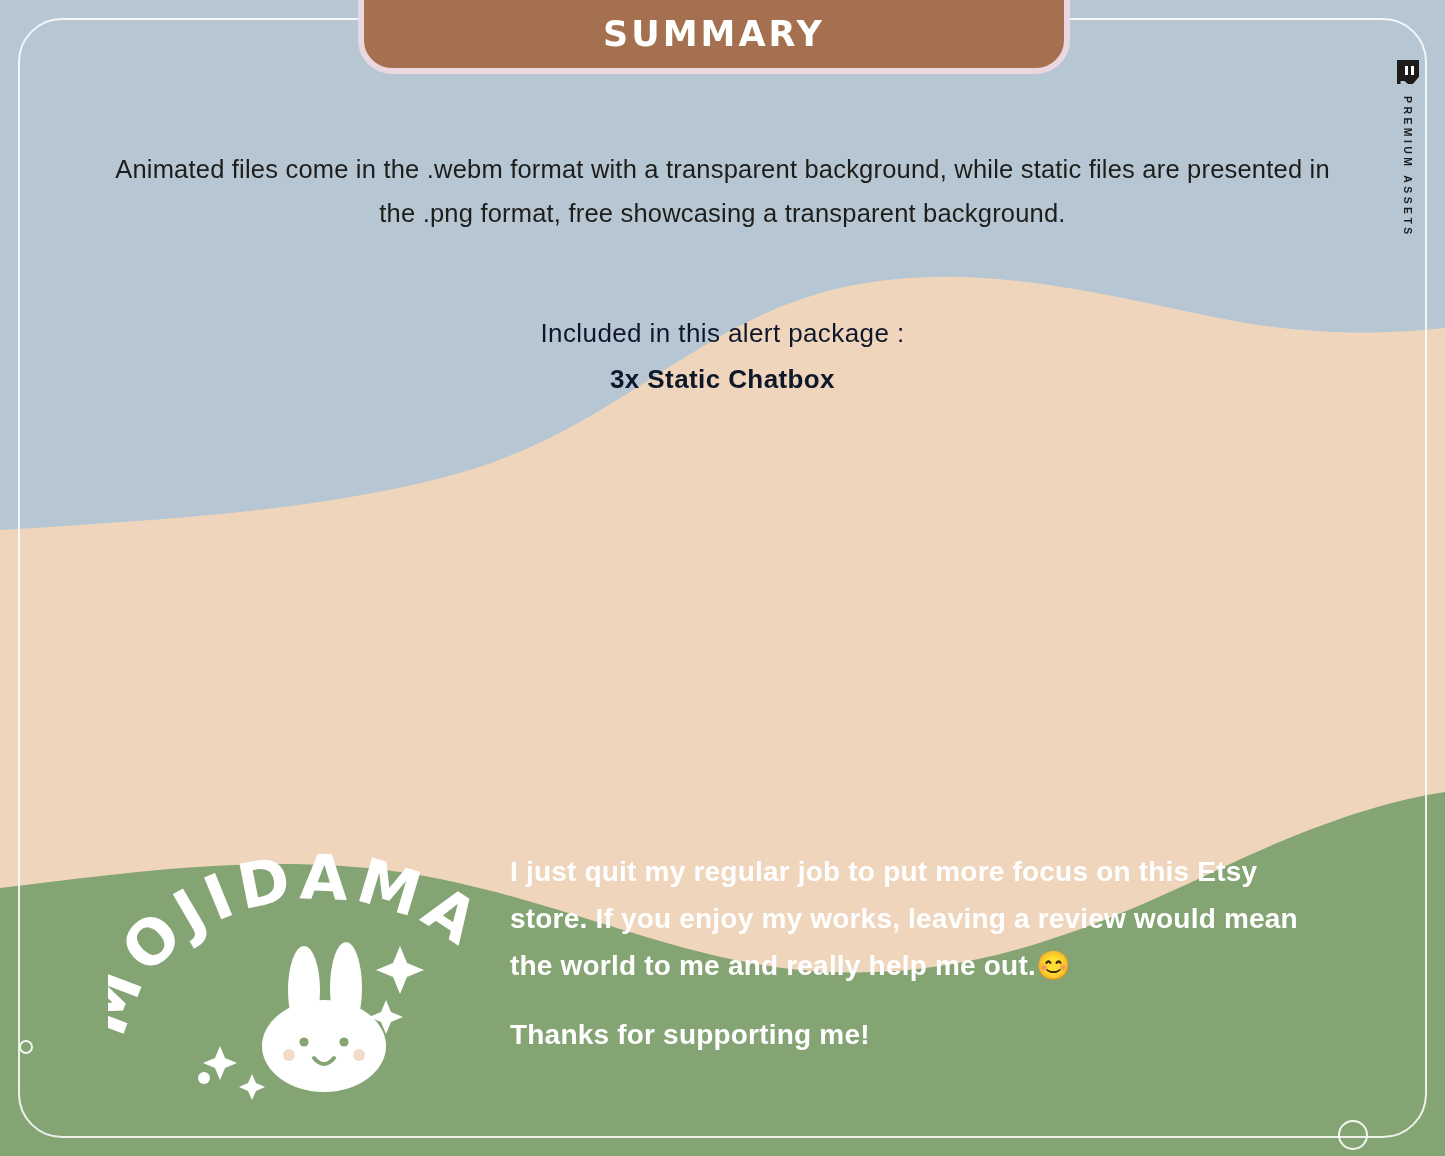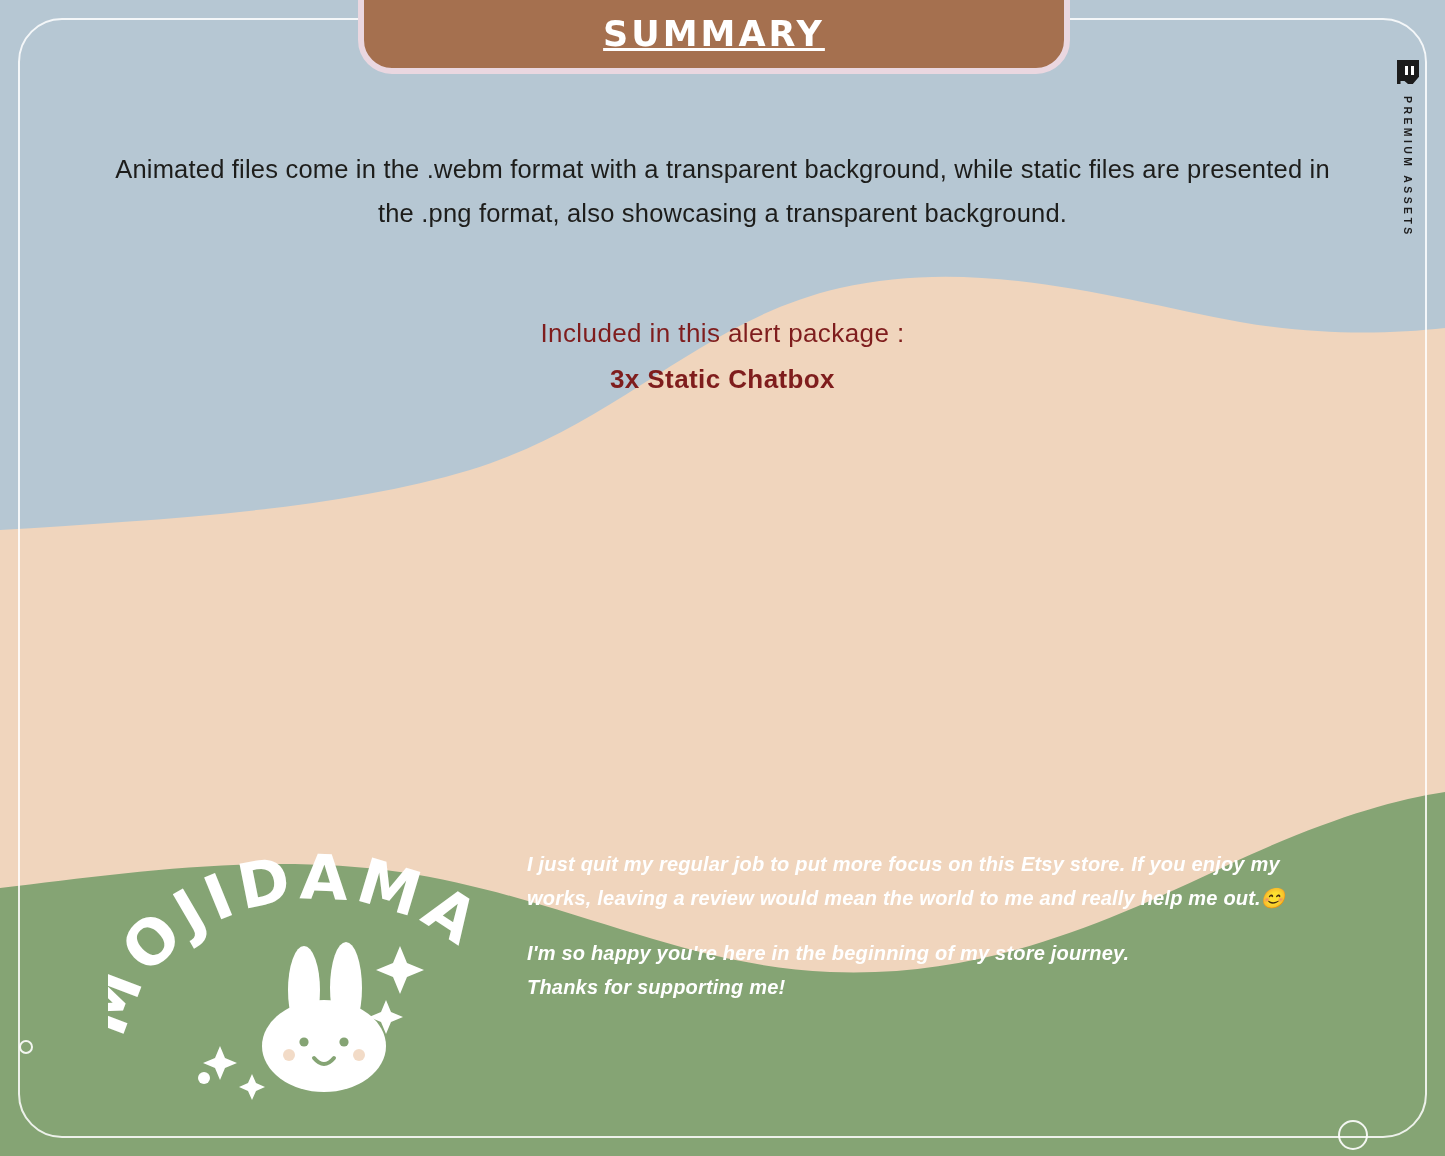--- a/index.html
+++ b/index.html
@@ -69,21 +69,20 @@
     justify-content: center;
     padding-bottom: 14px;
   }
   .title-text {
     color: #ffffff;
     font-size: 35px;
     letter-spacing: 3px;
     font-weight: 700;
     font-family: "DejaVu Sans", sans-serif;
     text-transform: uppercase;
-    text-decoration: underline;
   }
 
   
   .side-badge {
     position: absolute;
     right: 17px;
     top: 60px;
     width: 40px;
     height: 260px;
     display: flex;
@@ -139,21 +138,21 @@
   }
 
   .p-formats {
     left: 100px; top: 148px; width: 1245px;
   }
 
   .block-included {
     position: absolute;
     left: 100px; top: 310px; width: 1245px;
     text-align: center;
-    color: #7f1d1d;
+    color: #0f172a;
   }
   .inc-head {
     font-size: 26px;
     line-height: 1.78;
     letter-spacing: 0.4px;
   }
   .inc-item {
     font-size: 26px;
     font-weight: 700;
     line-height: 1.78;
@@ -169,29 +168,28 @@
     color: #ffffff;
   }
 
   .p-support {
     left: 100px; top: 733px; width: 1245px;
   }
 
   
   .bottom-right {
     position: absolute;
-    left: 527px;
+    left: 510px;
     top: 848px;
     width: 810px;
     color: #ffffff;
-    font-size: 20px;
+    font-size: 28px;
     line-height: 1.68;
     letter-spacing: 0.2px;
     font-weight: 600;
-    font-style: italic;
   }
   .bottom-right .gap { height: 22px; }
 
   
   .logo {
     position: absolute;
     left: 108px;
     top: 850px;
     width: 420px;
     height: 250px;
@@ -221,34 +219,33 @@
     <div class="twitch-icon">
       <div class="body"></div>
       <div class="bar1"></div>
       <div class="bar2"></div>
     </div>
     <div class="premium-text">PREMIUM ASSETS</div>
   </div>
 
   <div class="content">
 
-    <div class="para p-formats">Animated files come in the .webm format with a transparent background, while static files are presented in the .png format, also showcasing a transparent background.</div>
+    <div class="para p-formats">Animated files come in the .webm format with a transparent background, while static files are presented in the .png format, free showcasing a transparent background.</div>
 
     <div class="block-included">
       <div class="inc-head">Included in this alert package :</div>
       <div class="inc-item">3x Static Chatbox</div>
     </div>
 
 
 
 
     <div class="bottom-right">
       <div>I just quit my regular job to put more focus on this Etsy store. If you enjoy my works, leaving a review would mean the world to me and really help me out.😊</div>
       <div class="gap"></div>
-      <div>I'm so happy you're here in the beginning of my store journey.</div>
       <div>Thanks for supporting me!</div>
     </div>
 
     <div class="logo">
       <svg viewBox="0 0 420 250" width="420" height="250">
         <defs>
           <path id="arcpath" d="M 18 212 A 190 150 0 0 1 402 190" fill="none"></path>
         </defs>
         <text font-family="DejaVu Sans, sans-serif" font-size="62" font-weight="700" fill="#ffffff" letter-spacing="6">
           <textPath href="#arcpath" startOffset="4%">MOJIDAMA</textPath>

